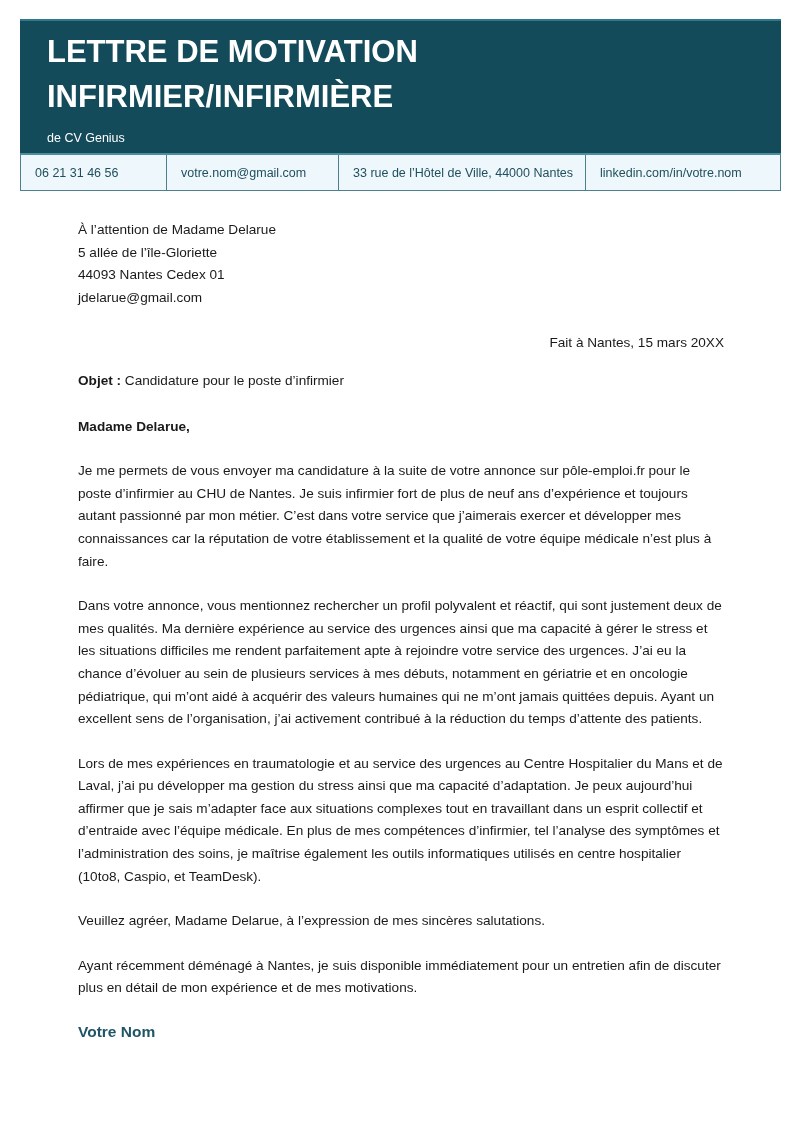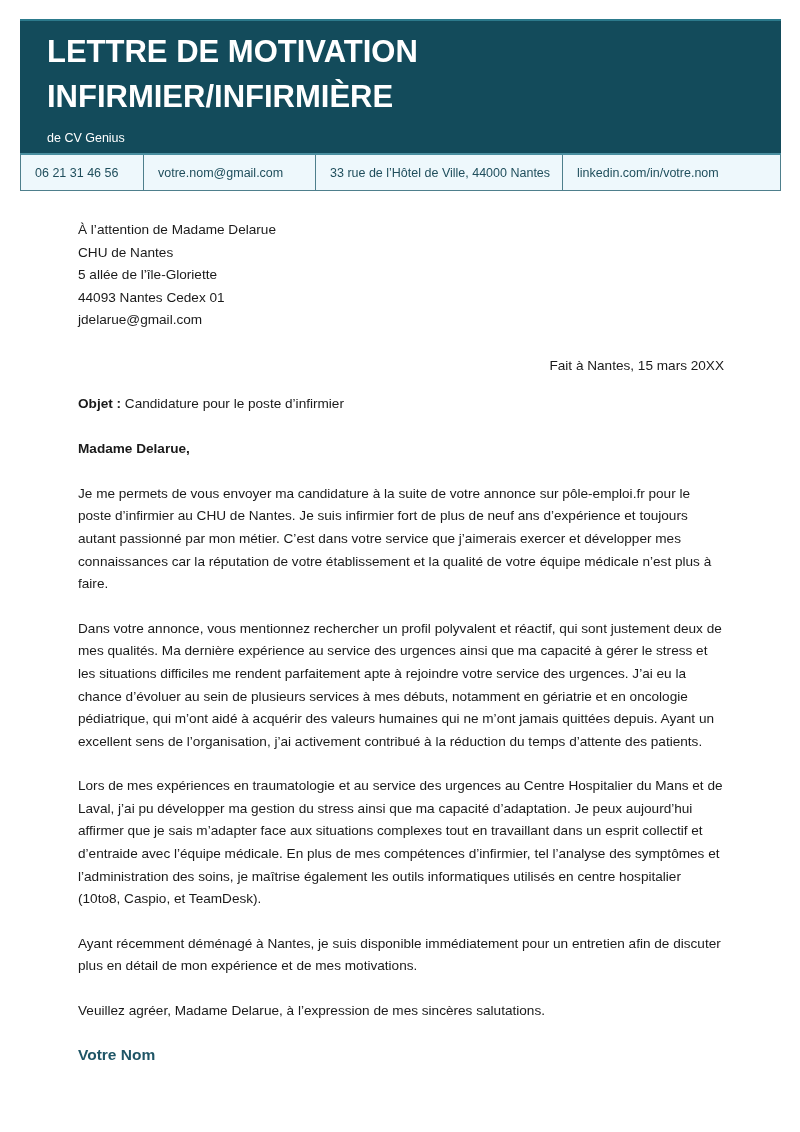--- a/index.html
+++ b/index.html
@@ -25,21 +25,21 @@
     position: absolute; left: 20px; top: 153px; width: 761px; height: 38px;
     background: #eef8fc; border: 1px solid #4e7f8c; border-top: 2px solid #4a8fa0;
     box-sizing: border-box; display: flex;
   }
   .contact-cell {
     height: 100%; display: flex; align-items: center; padding-left: 14px;
     box-sizing: border-box; font-size: 12.5px; color: #1f4e5c;
     border-right: 1px solid #4e7f8c; white-space: nowrap;
   }
   .contact-cell:last-child { border-right: none; }
-  .c1 { width: 123px; }
+  .c1 { width: 146px; }
   .c2 { width: 172px; }
   .c3 { width: 247px; }
   .c4 { flex: 1; }
 
   .content { position: absolute; left: 78px; top: 219px; width: 646px; font-size: 13.6px; line-height: 22.6px; color: #1a1a1a; }
   .recipient div { height: 22.6px; }
   .date { text-align: right; margin-top: 23px; }
   .subject { margin-top: 15px; }
   .subject b { font-weight: bold; }
   .greeting { margin-top: 23px; font-weight: bold; }
@@ -61,34 +61,33 @@
 <div class="contact-bar">
   <div class="contact-cell c1">06 21 31 46 56</div>
   <div class="contact-cell c2">votre.nom@gmail.com</div>
   <div class="contact-cell c3">33 rue de l’Hôtel de Ville, 44000 Nantes</div>
   <div class="contact-cell c4">linkedin.com/in/votre.nom</div>
 </div>
 
 <div class="content">
   <div class="recipient">
     <div>À l’attention de Madame Delarue</div>
-    <div>CHU de Nantes</div>
     <div>5 allée de l’île-Gloriette</div>
     <div>44093 Nantes Cedex 01</div>
     <div>jdelarue@gmail.com</div>
   </div>
 
   <div class="date">Fait à Nantes, 15 mars 20XX</div>
 
   <div class="subject">
     <b>Objet :</b><span> Candidature pour le poste d’infirmier</span>
   </div>
 
   <div class="greeting">Madame Delarue,</div>
 
   <p class="p1">Je me permets de vous envoyer ma candidature à la suite de votre annonce sur pôle-emploi.fr pour le poste d’infirmier au CHU de Nantes. Je suis infirmier fort de plus de neuf ans d’expérience et toujours autant passionné par mon métier. C’est dans votre service que j’aimerais exercer et développer mes connaissances car la réputation de votre établissement et la qualité de votre équipe médicale n’est plus à faire.</p>
   <p>Dans votre annonce, vous mentionnez rechercher un profil polyvalent et réactif, qui sont justement deux de mes qualités. Ma dernière expérience au service des urgences ainsi que ma capacité à gérer le stress et les situations difficiles me rendent parfaitement apte à rejoindre votre service des urgences. J’ai eu la chance d’évoluer au sein de plusieurs services à mes débuts, notamment en gériatrie et en oncologie pédiatrique, qui m’ont aidé à acquérir des valeurs humaines qui ne m’ont jamais quittées depuis. Ayant un excellent sens de l’organisation, j’ai activement contribué à la réduction du temps d’attente des patients.</p>
   <p>Lors de mes expériences en traumatologie et au service des urgences au Centre Hospitalier du Mans et de Laval, j’ai pu développer ma gestion du stress ainsi que ma capacité d’adaptation. Je peux aujourd’hui affirmer que je sais m’adapter face aux situations complexes tout en travaillant dans un esprit collectif et d’entraide avec l’équipe médicale. En plus de mes compétences d’infirmier, tel l’analyse des symptômes et l’administration des soins, je maîtrise également les outils informatiques utilisés en centre hospitalier (10to8, Caspio, et TeamDesk).</p>
+  <p>Veuillez agréer, Madame Delarue, à l’expression de mes sincères salutations.</p>
   <p>Ayant récemment déménagé à Nantes, je suis disponible immédiatement pour un entretien afin de discuter plus en détail de mon expérience et de mes motivations.</p>
-  <p>Veuillez agréer, Madame Delarue, à l’expression de mes sincères salutations.</p>
 
   <div class="signature">Votre Nom</div>
 </div>
 
 </body></html>

